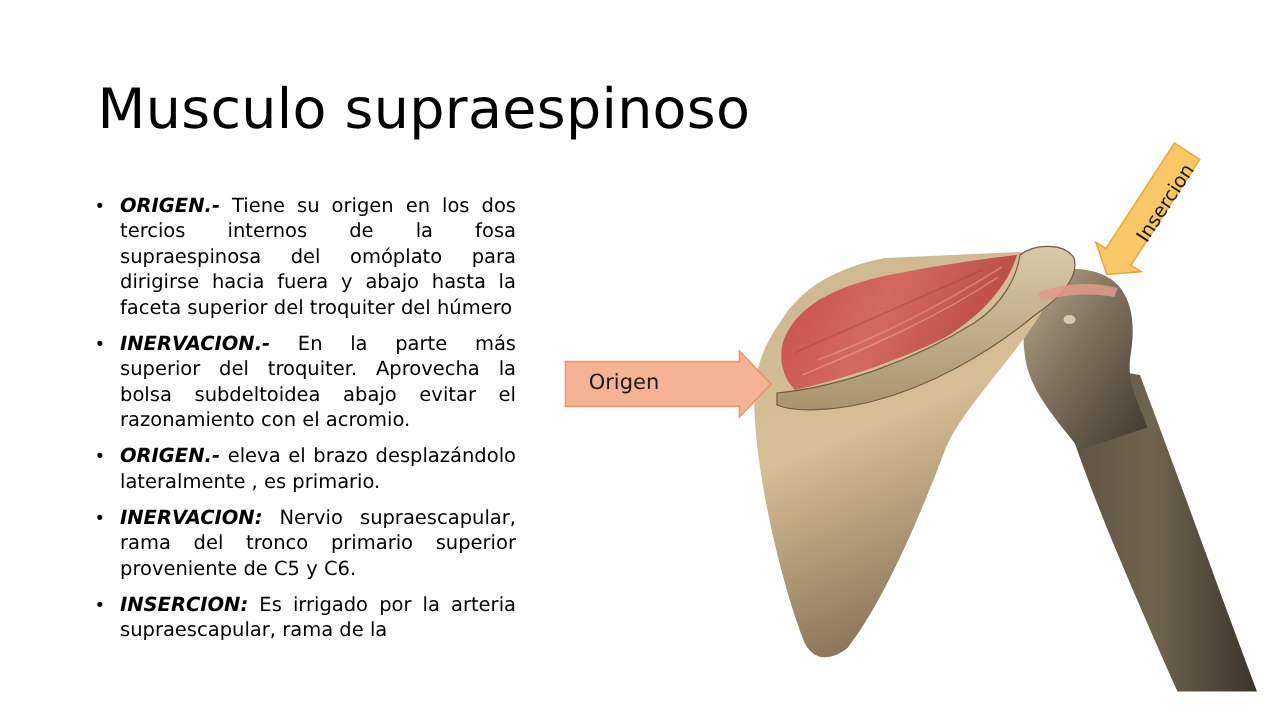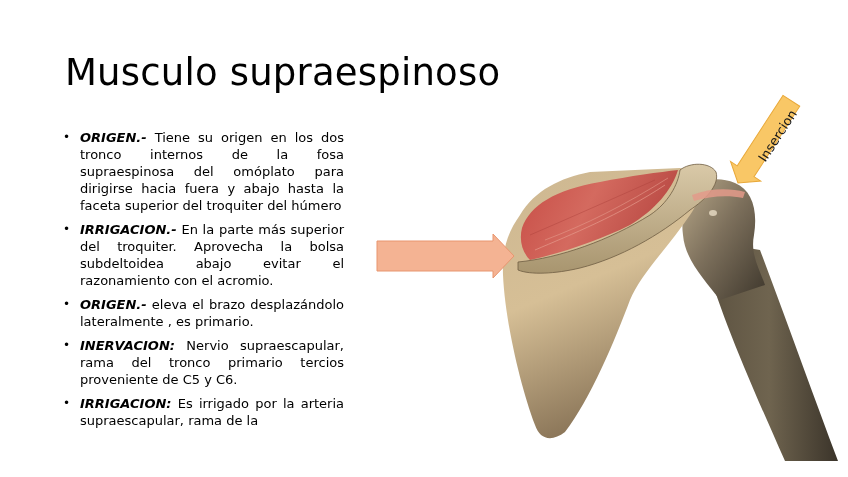--- a/index.html
+++ b/index.html
@@ -37,33 +37,33 @@
 </head>
 <body>
 
 <div class="slide">
 
   <h1 class="title">Musculo supraespinoso</h1>
 
   <div class="content">
     <ul>
       <li>
-        <span class="bullet">•</span><b>ORIGEN.-</b><span> Tiene su origen en los dos tronco internos de la fosa supraespinosa del omóplato para dirigirse hacia fuera y abajo hasta la faceta superior del troquiter del húmero</span>
+        <span class="bullet">•</span><b>ORIGEN.-</b><span> Tiene su origen en los dos tercios internos de la fosa supraespinosa del omóplato para dirigirse hacia fuera y abajo hasta la faceta superior del troquiter del húmero</span>
       </li>
       <li>
-        <span class="bullet">•</span><b>IRRIGACION.-</b><span>  En la parte más superior del troquiter. Aprovecha la bolsa subdeltoidea abajo evitar el razonamiento con el acromio.</span>
+        <span class="bullet">•</span><b>INERVACION.-</b><span>  En la parte más superior del troquiter. Aprovecha la bolsa subdeltoidea abajo evitar el razonamiento con el acromio.</span>
       </li>
       <li>
         <span class="bullet">•</span><b>ORIGEN.-</b><span>  eleva el brazo desplazándolo lateralmente , es primario.</span>
       </li>
       <li>
-        <span class="bullet">•</span><b>INERVACION:</b><span>  Nervio supraescapular, rama del tronco primario tercios proveniente de C5 y C6.</span>
+        <span class="bullet">•</span><b>INERVACION:</b><span>  Nervio supraescapular, rama del tronco primario superior proveniente de C5 y C6.</span>
       </li>
       <li>
-        <span class="bullet">•</span><b>IRRIGACION:</b><span>  Es irrigado por la arteria supraescapular, rama de la</span>
+        <span class="bullet">•</span><b>INSERCION:</b><span>  Es irrigado por la arteria supraescapular, rama de la</span>
       </li>
     </ul>
   </div>
 
   <svg width="848" height="477" viewBox="0 0 848 477" style="position:absolute;left:0;top:0;">
     <defs>
       <linearGradient id="scapulaGrad" x1="0" y1="0" x2="0.3" y2="1">
         <stop offset="0" stop-color="#cdb791"></stop>
         <stop offset="0.5" stop-color="#d6bf96"></stop>
         <stop offset="1" stop-color="#8a7558"></stop>
@@ -105,15 +105,16 @@
 
     <path d="M692 195 C710 188 730 188 745 192 L743 198 C728 195 710 196 694 201 Z" fill="#e39a8a" opacity="0.85"></path>
 
     <path d="M377 241 L493 241 L493 234 L514 256 L493 278 L493 271 L377 271 Z" fill="#f4b393" stroke="#e8956f" stroke-width="1"></path>
 
     <g transform="translate(738 183) rotate(-57)">
       <path d="M0 0 L14 -18 L14 -10 L98 -10 L98 10 L14 10 L14 18 Z" fill="#f9c766" stroke="#e9a93a" stroke-width="1"></path>
     </g>
   </svg>
 
+  <div class="callout-origen">Origen</div>
   <div class="callout-insercion">Insercion</div>
 
 </div>
 
 </body></html>

